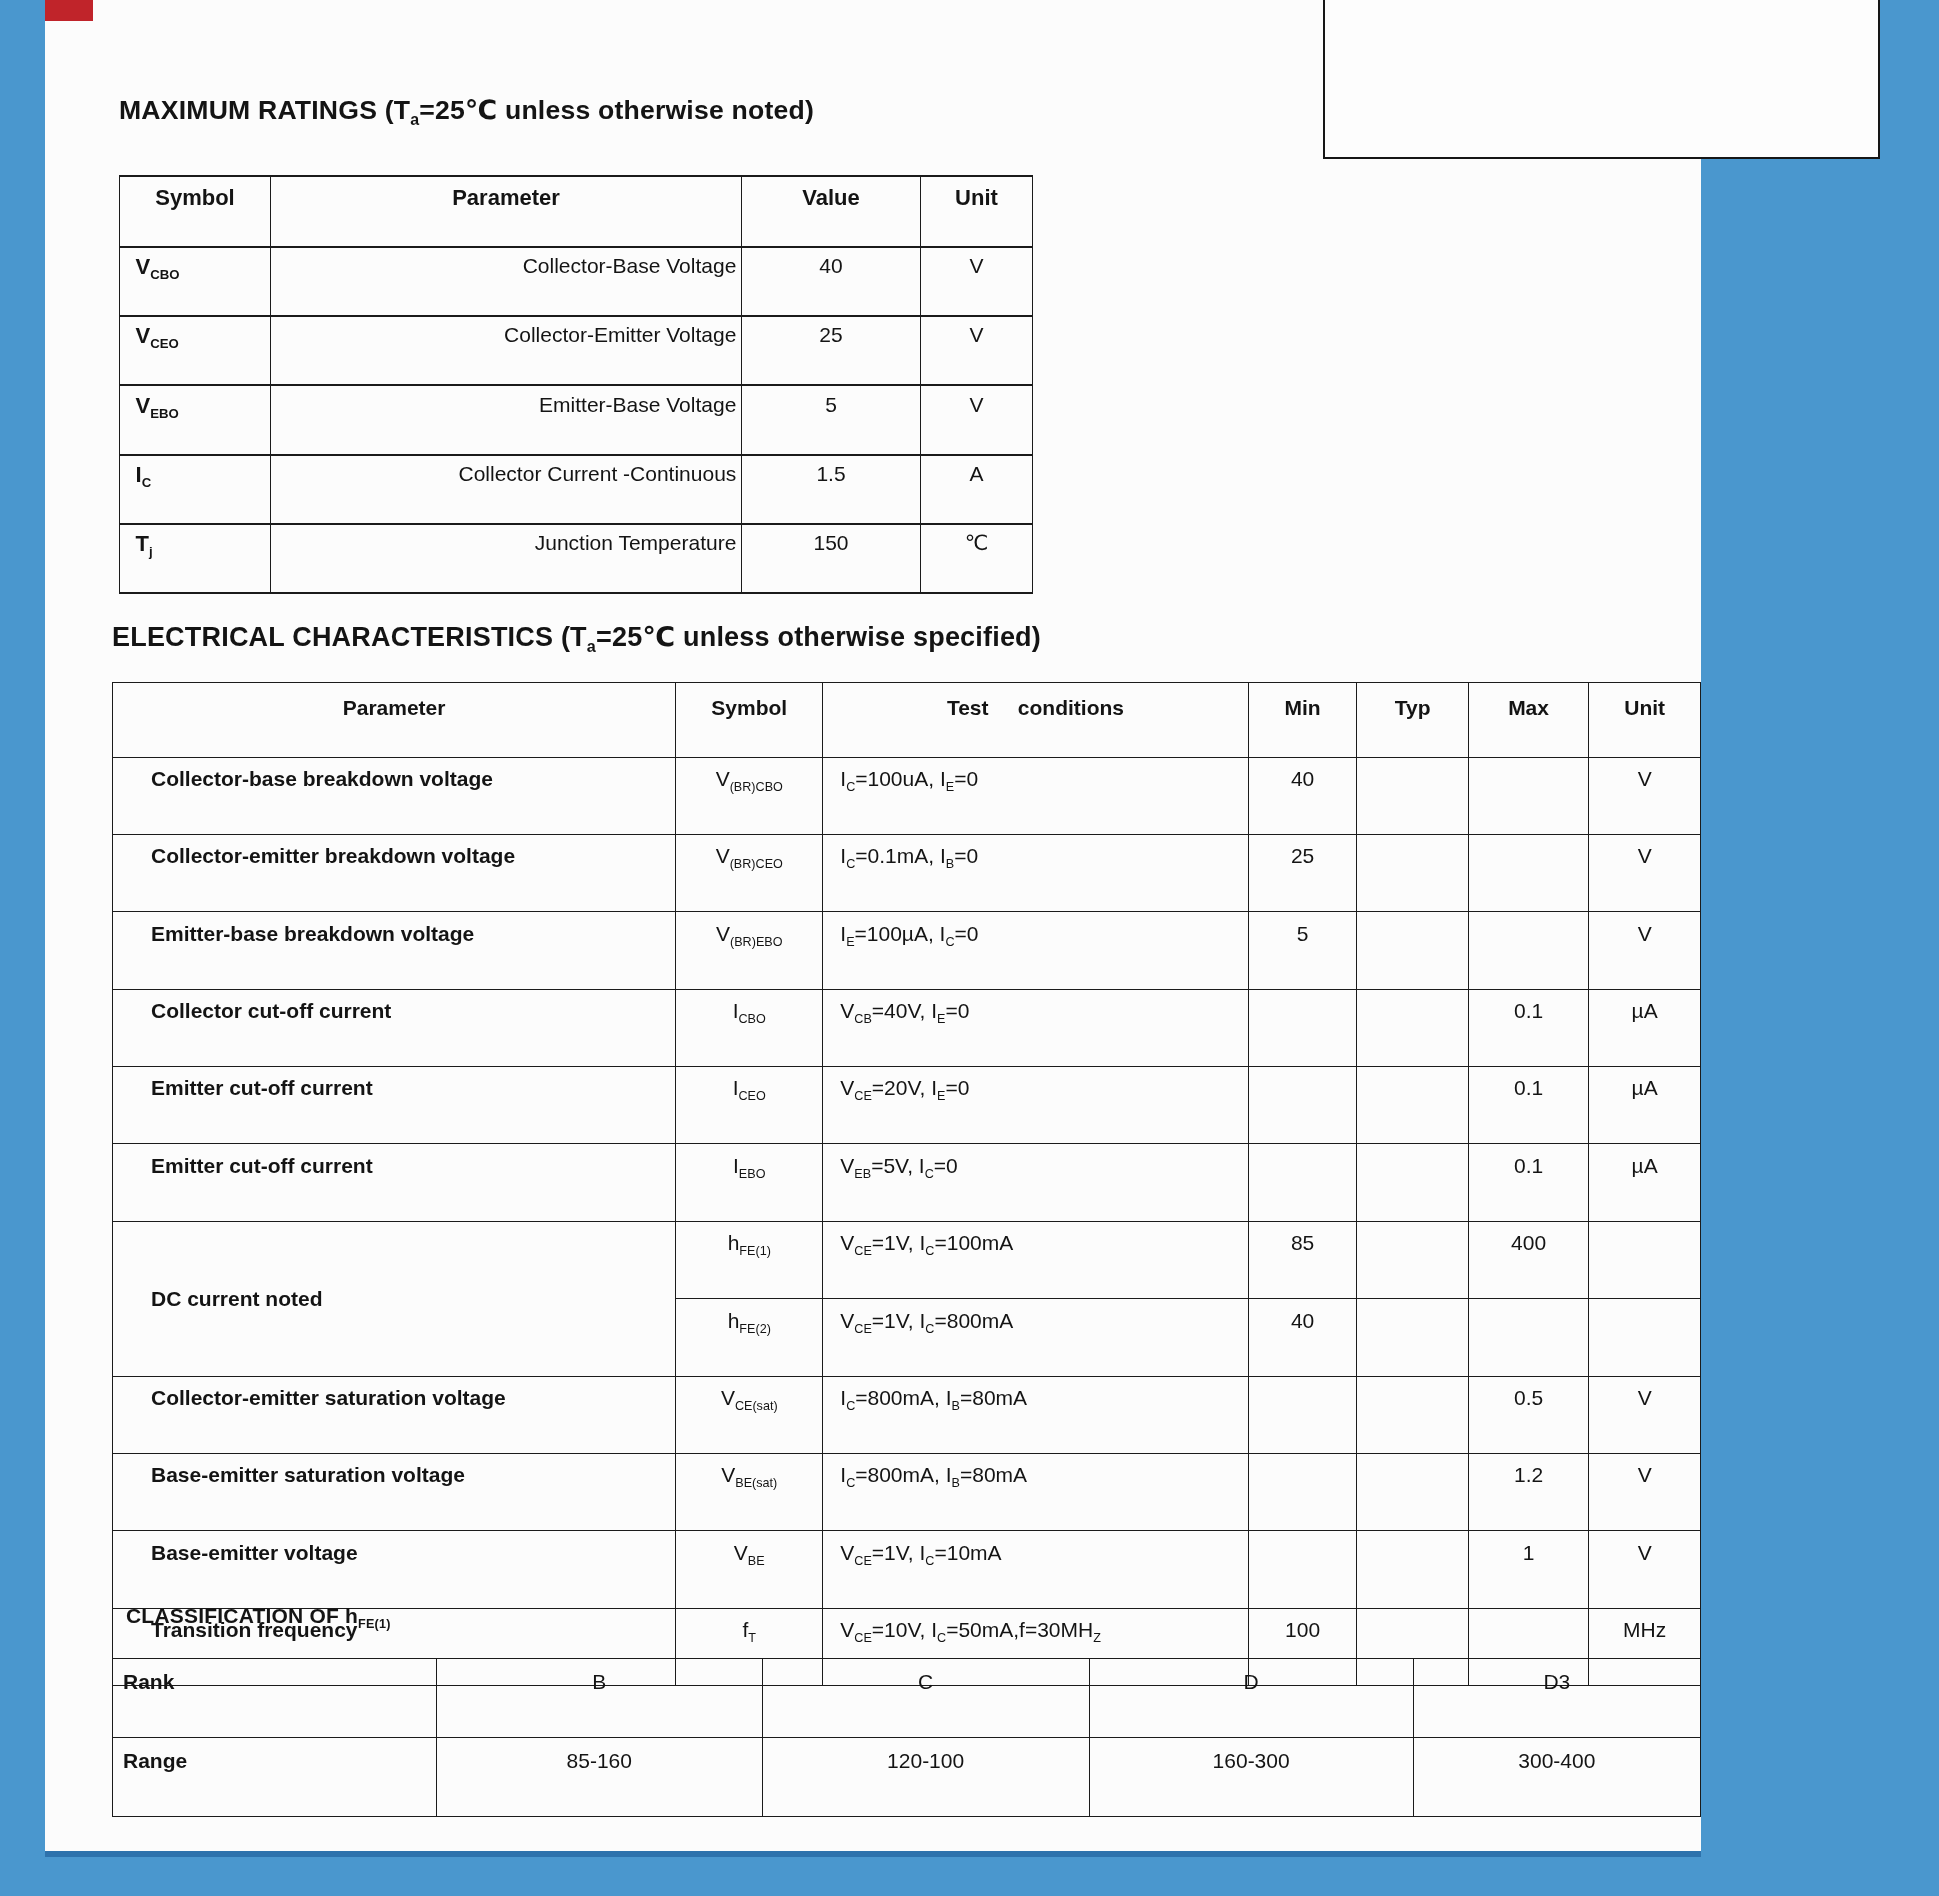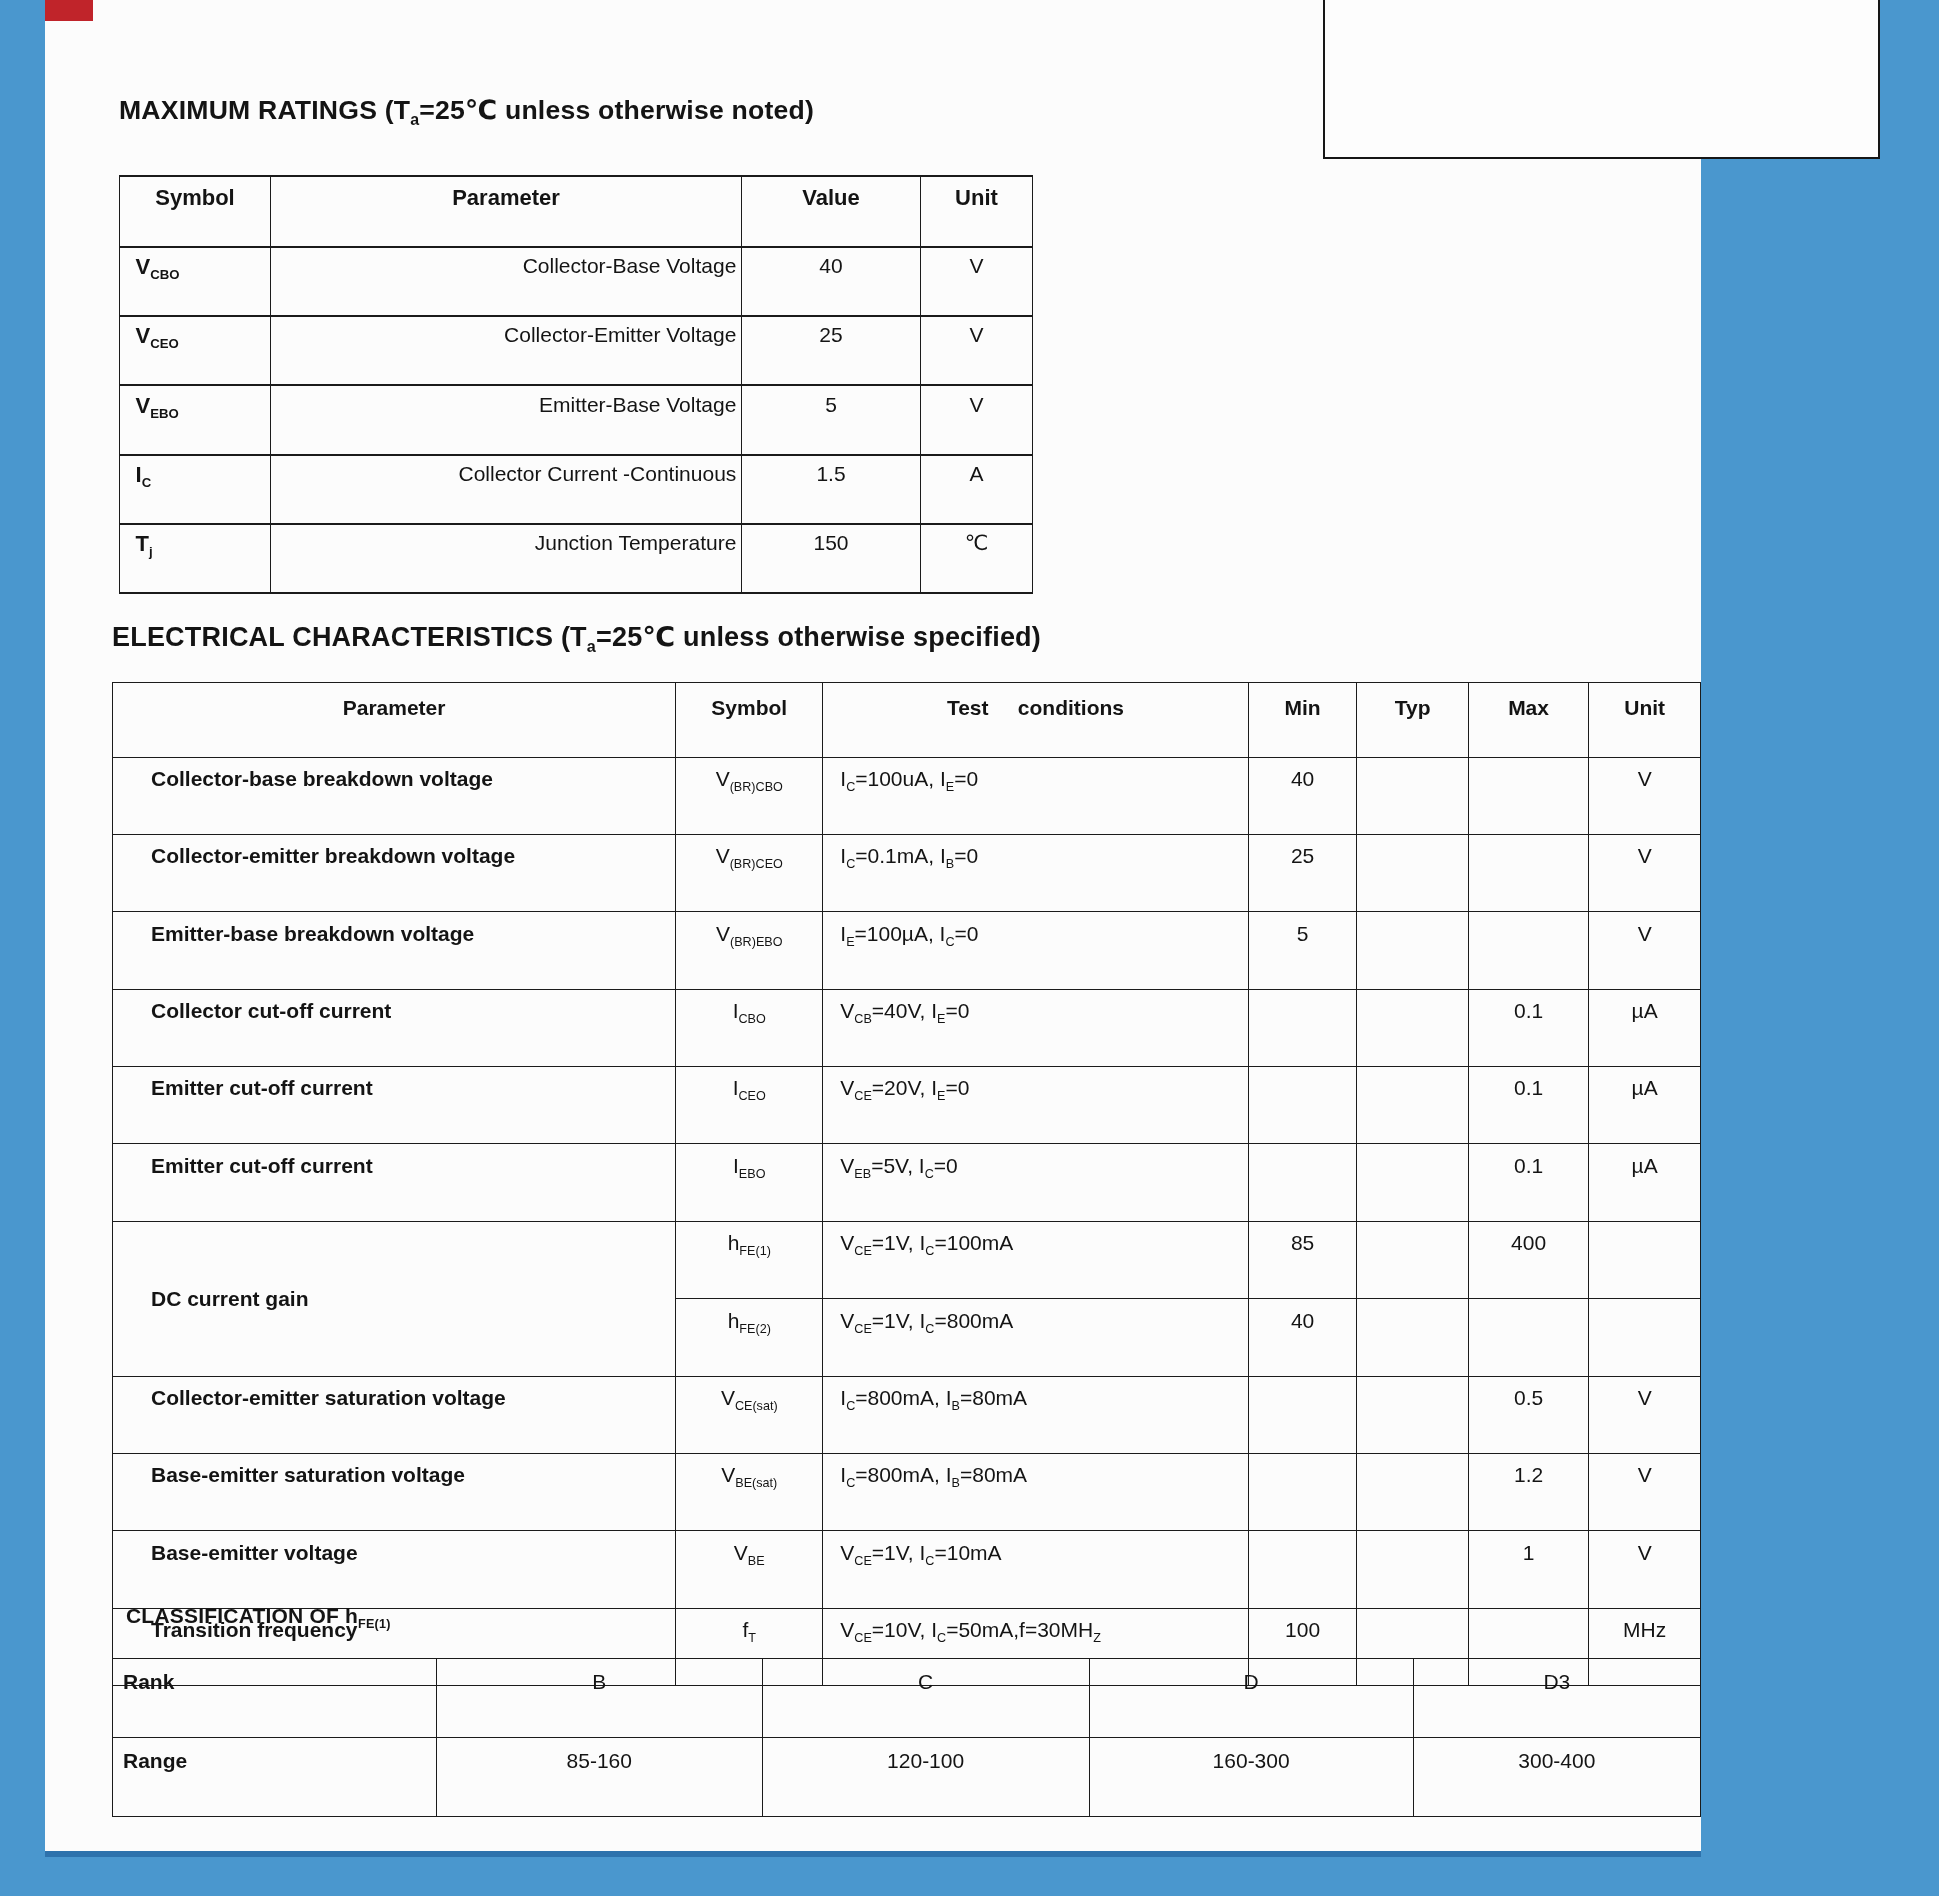--- a/index.html
+++ b/index.html
@@ -181,21 +181,21 @@
         <td class="parl">Emitter cut-off current</td>
         <td class="sym">I<sub>EBO</sub></td>
         <td class="cond">V<sub>EB</sub>=5V, I<sub>C</sub>=0</td>
         <td class="ctr"></td>
         <td class="ctr"></td>
         <td class="ctr">0.1</td>
         <td class="ctr">µA</td>
       </tr>
 
       <tr>
-        <td class="parl vmid" rowspan="2">DC current gain</td>
+        <td class="parl vmid" rowspan="2">DC current noted</td>
         <td class="sym">h<sub>FE(1)</sub></td>
         <td class="cond">V<sub>CE</sub>=1V, I<sub>C</sub>=100mA</td>
         <td class="ctr">85</td>
         <td class="ctr"></td>
         <td class="ctr">400</td>
         <td class="ctr"></td>
       </tr>
       <tr>
         <td class="sym">h<sub>FE(2)</sub></td>
         <td class="cond">V<sub>CE</sub>=1V, I<sub>C</sub>=800mA</td>

